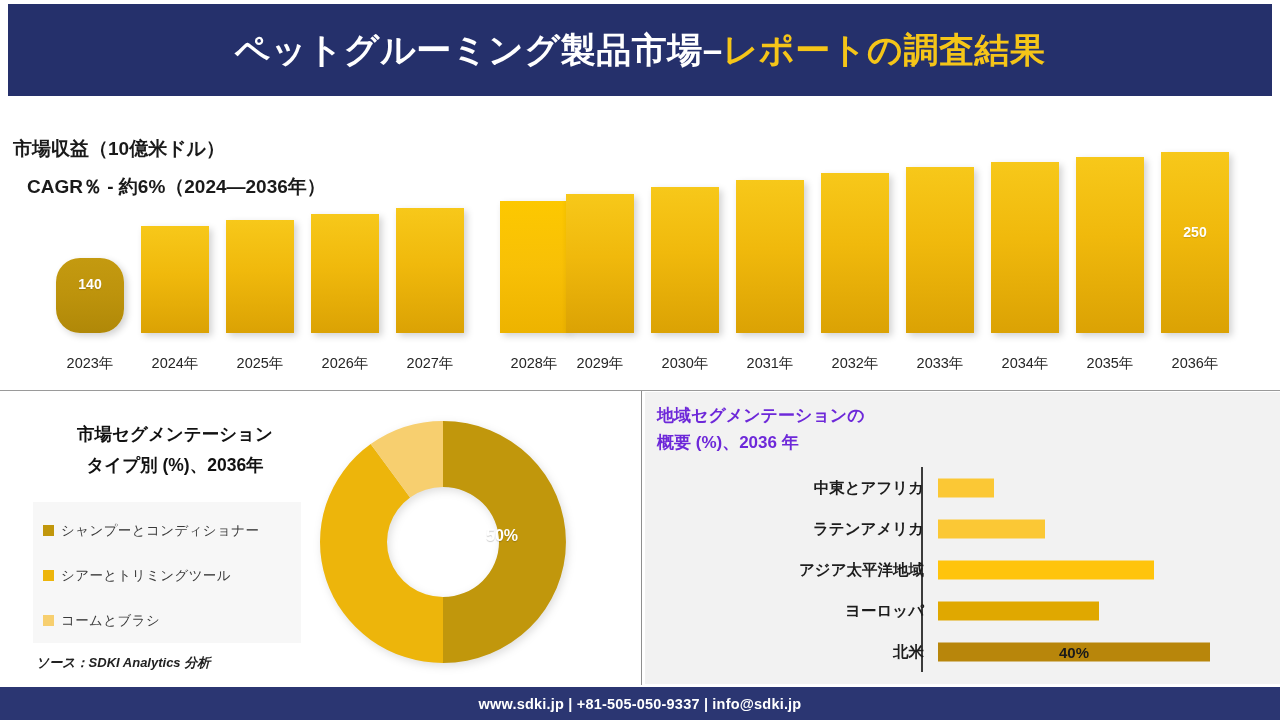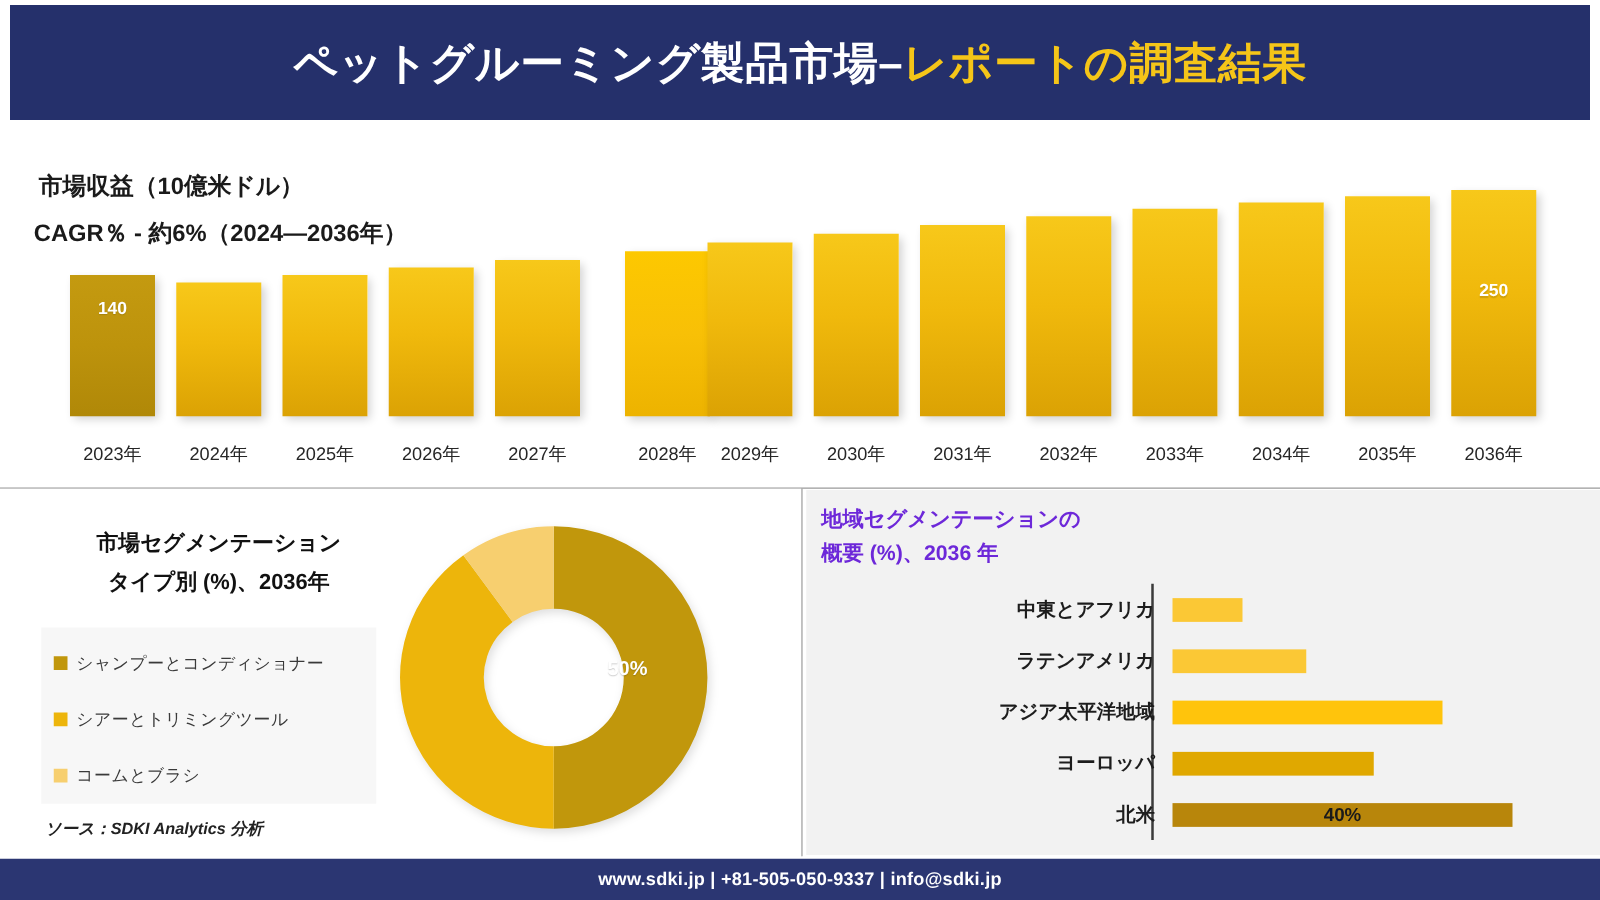--- a/index.html
+++ b/index.html
@@ -46,21 +46,21 @@
   .bar-section {
     position: absolute;
     left: 0;
     top: 100px;
     width: 1280px;
     height: 285px;
     background: #ffffff;
   }
   .axis-title-1 {
     position: absolute;
-    left: 31px;
+    left: 13px;
     top: 36px;
     font-size: 19px;
     font-weight: bold;
     color: #1a1a1a;
     white-space: nowrap;
   }
   .axis-title-2 {
     position: absolute;
     left: 27px;
     top: 74px;
@@ -315,21 +315,21 @@
     <div class="header-title">
       <span class="part-white">ペットグルーミング製品市場</span><span class="part-dash">–</span><span class="part-gold">レポートの調査結果</span>
     </div>
   </div>
 
   <div class="bar-section">
     <div class="axis-title-1">市場収益（10億米ドル）</div>
     <div class="axis-title-2">CAGR％ - 約6%（2024―2036年）</div>
     <div class="bars-area" id="bars-area">
         <div class="bar-col" style="left: 0px;">
-          <div class="bar first" style="height: 113px;">
+          <div class="bar first" style="height: 75px; border-radius: 24px;">
             <div class="bar-value" style="top: 18px;">140</div>
           </div>
           <div class="bar-label" style="bottom: -40px;">2023年</div>
         </div>
         <div class="bar-col" style="left: 85px;">
           <div class="bar" style="height: 107px;"></div>
           <div class="bar-label" style="bottom: -40px;">2024年</div>
         </div>
         <div class="bar-col" style="left: 170px;">
           <div class="bar" style="height: 113px;"></div>

